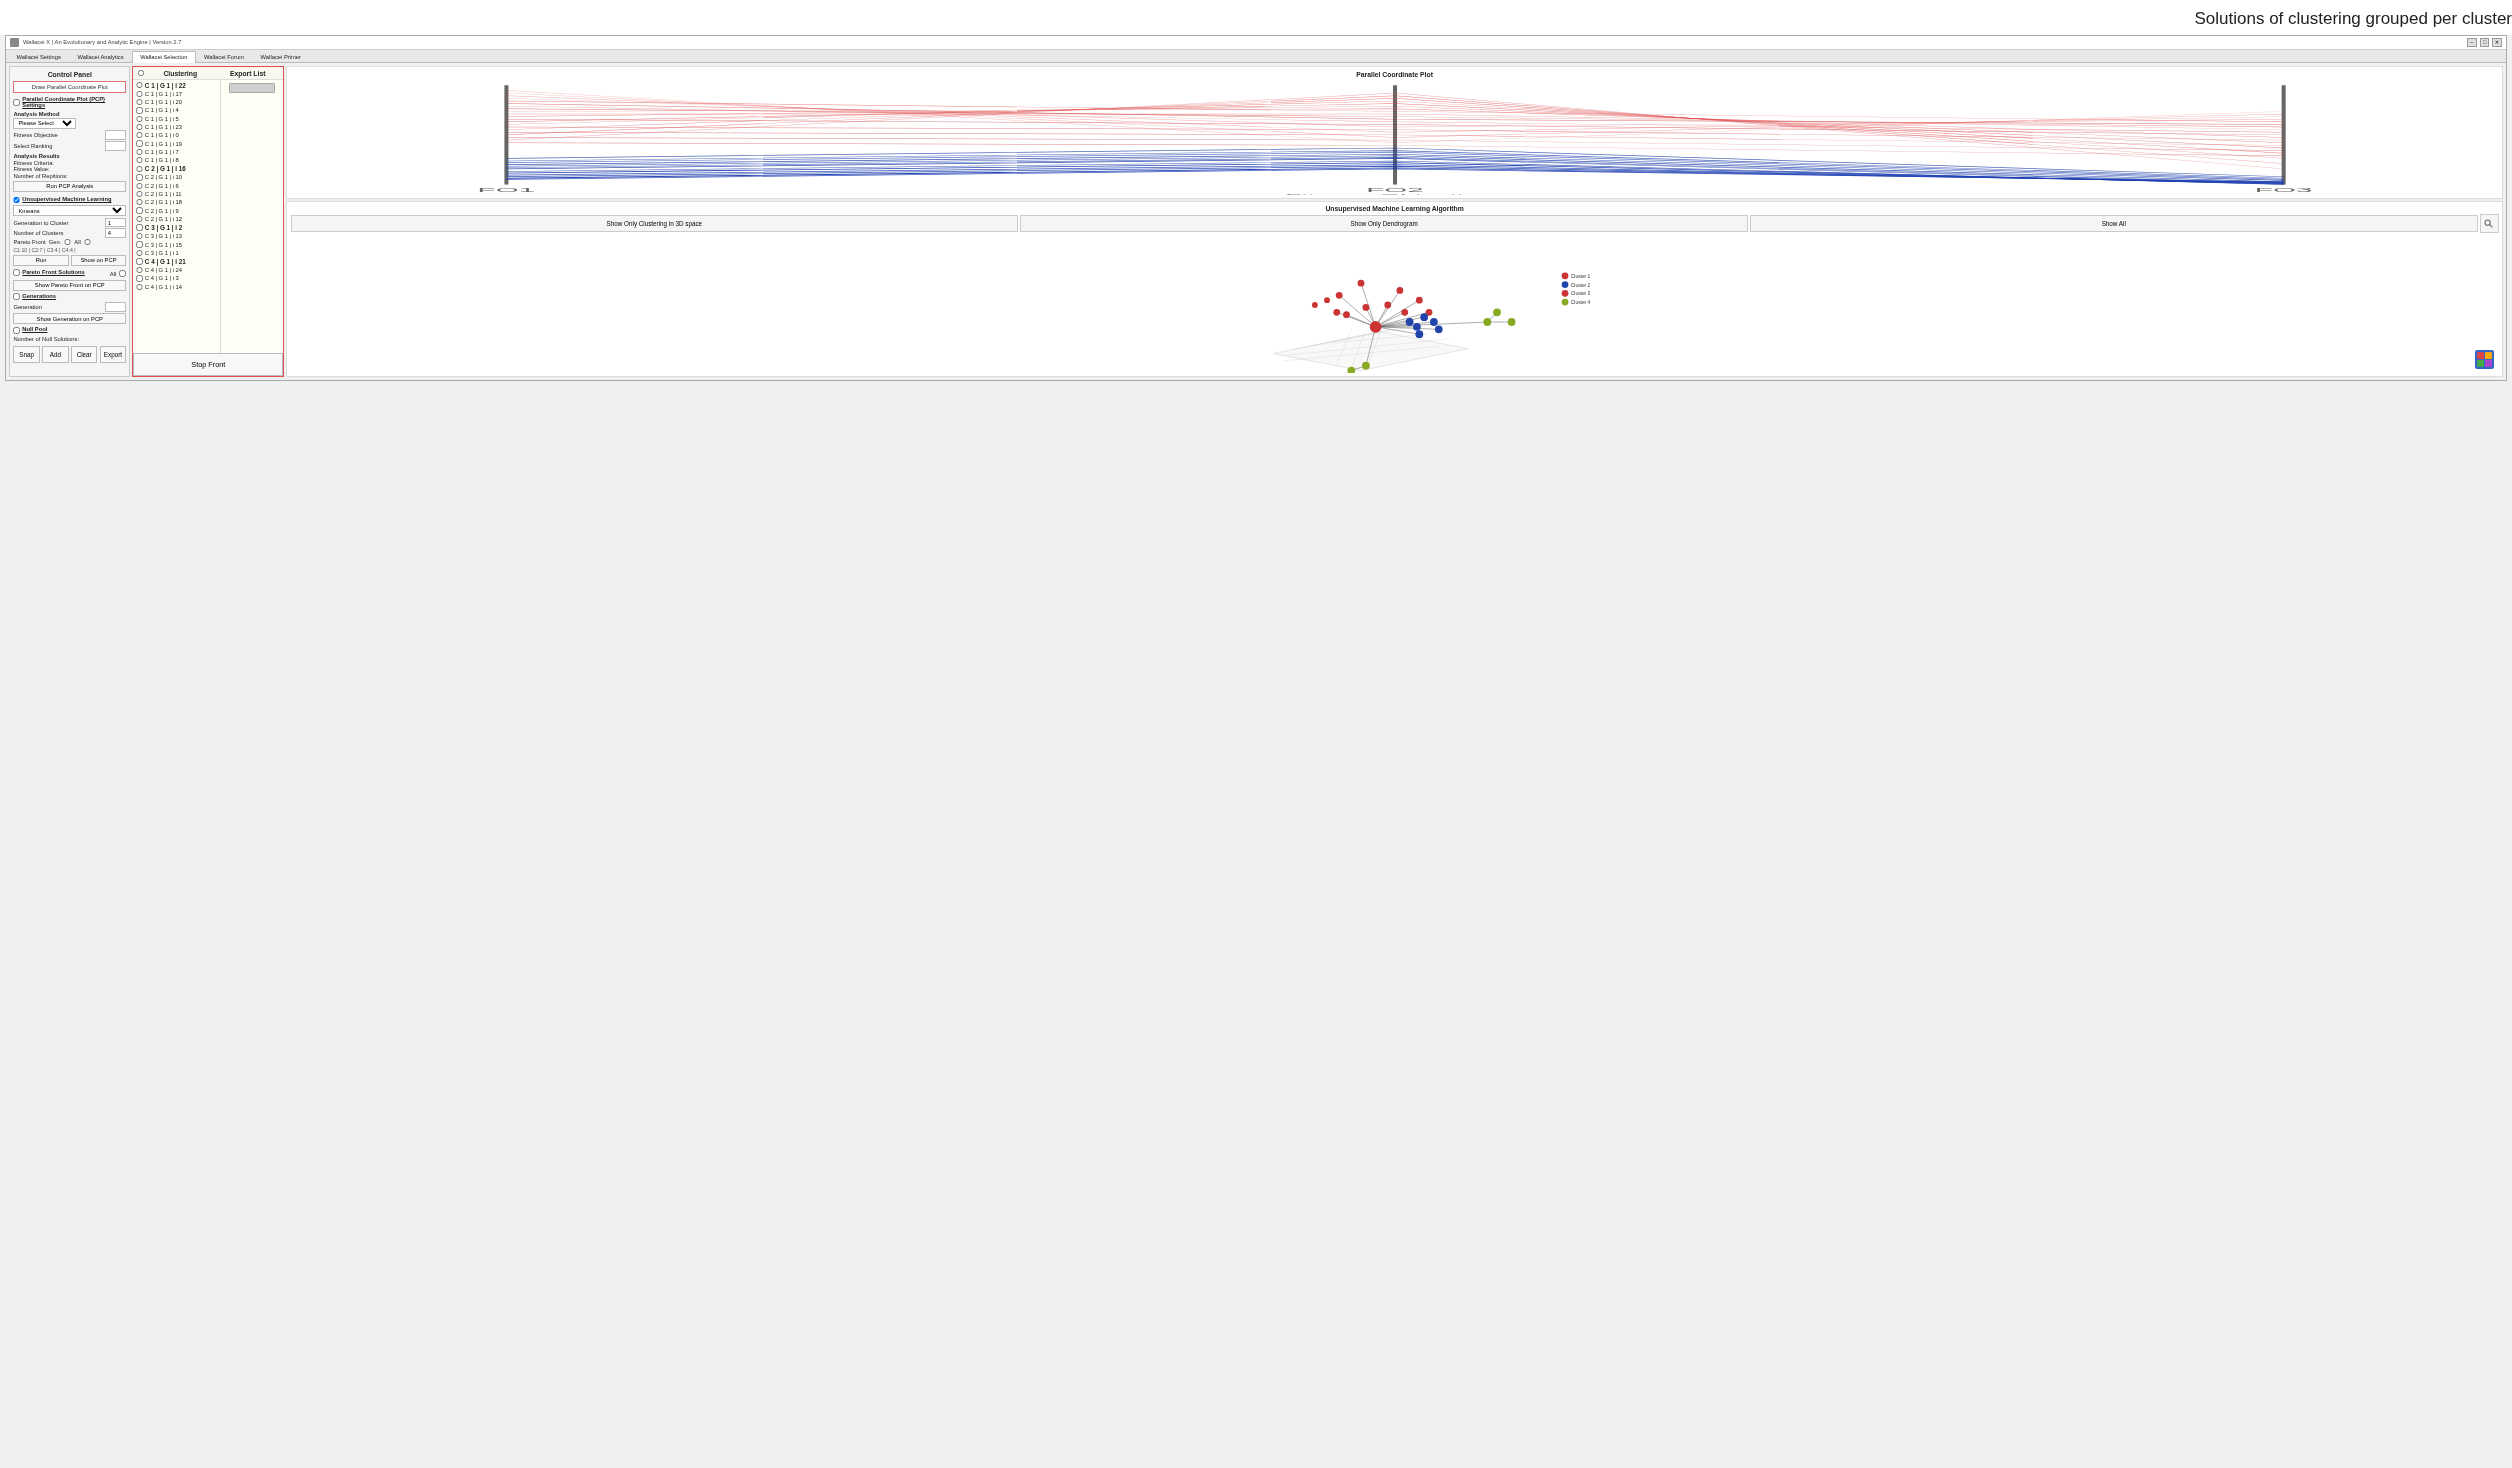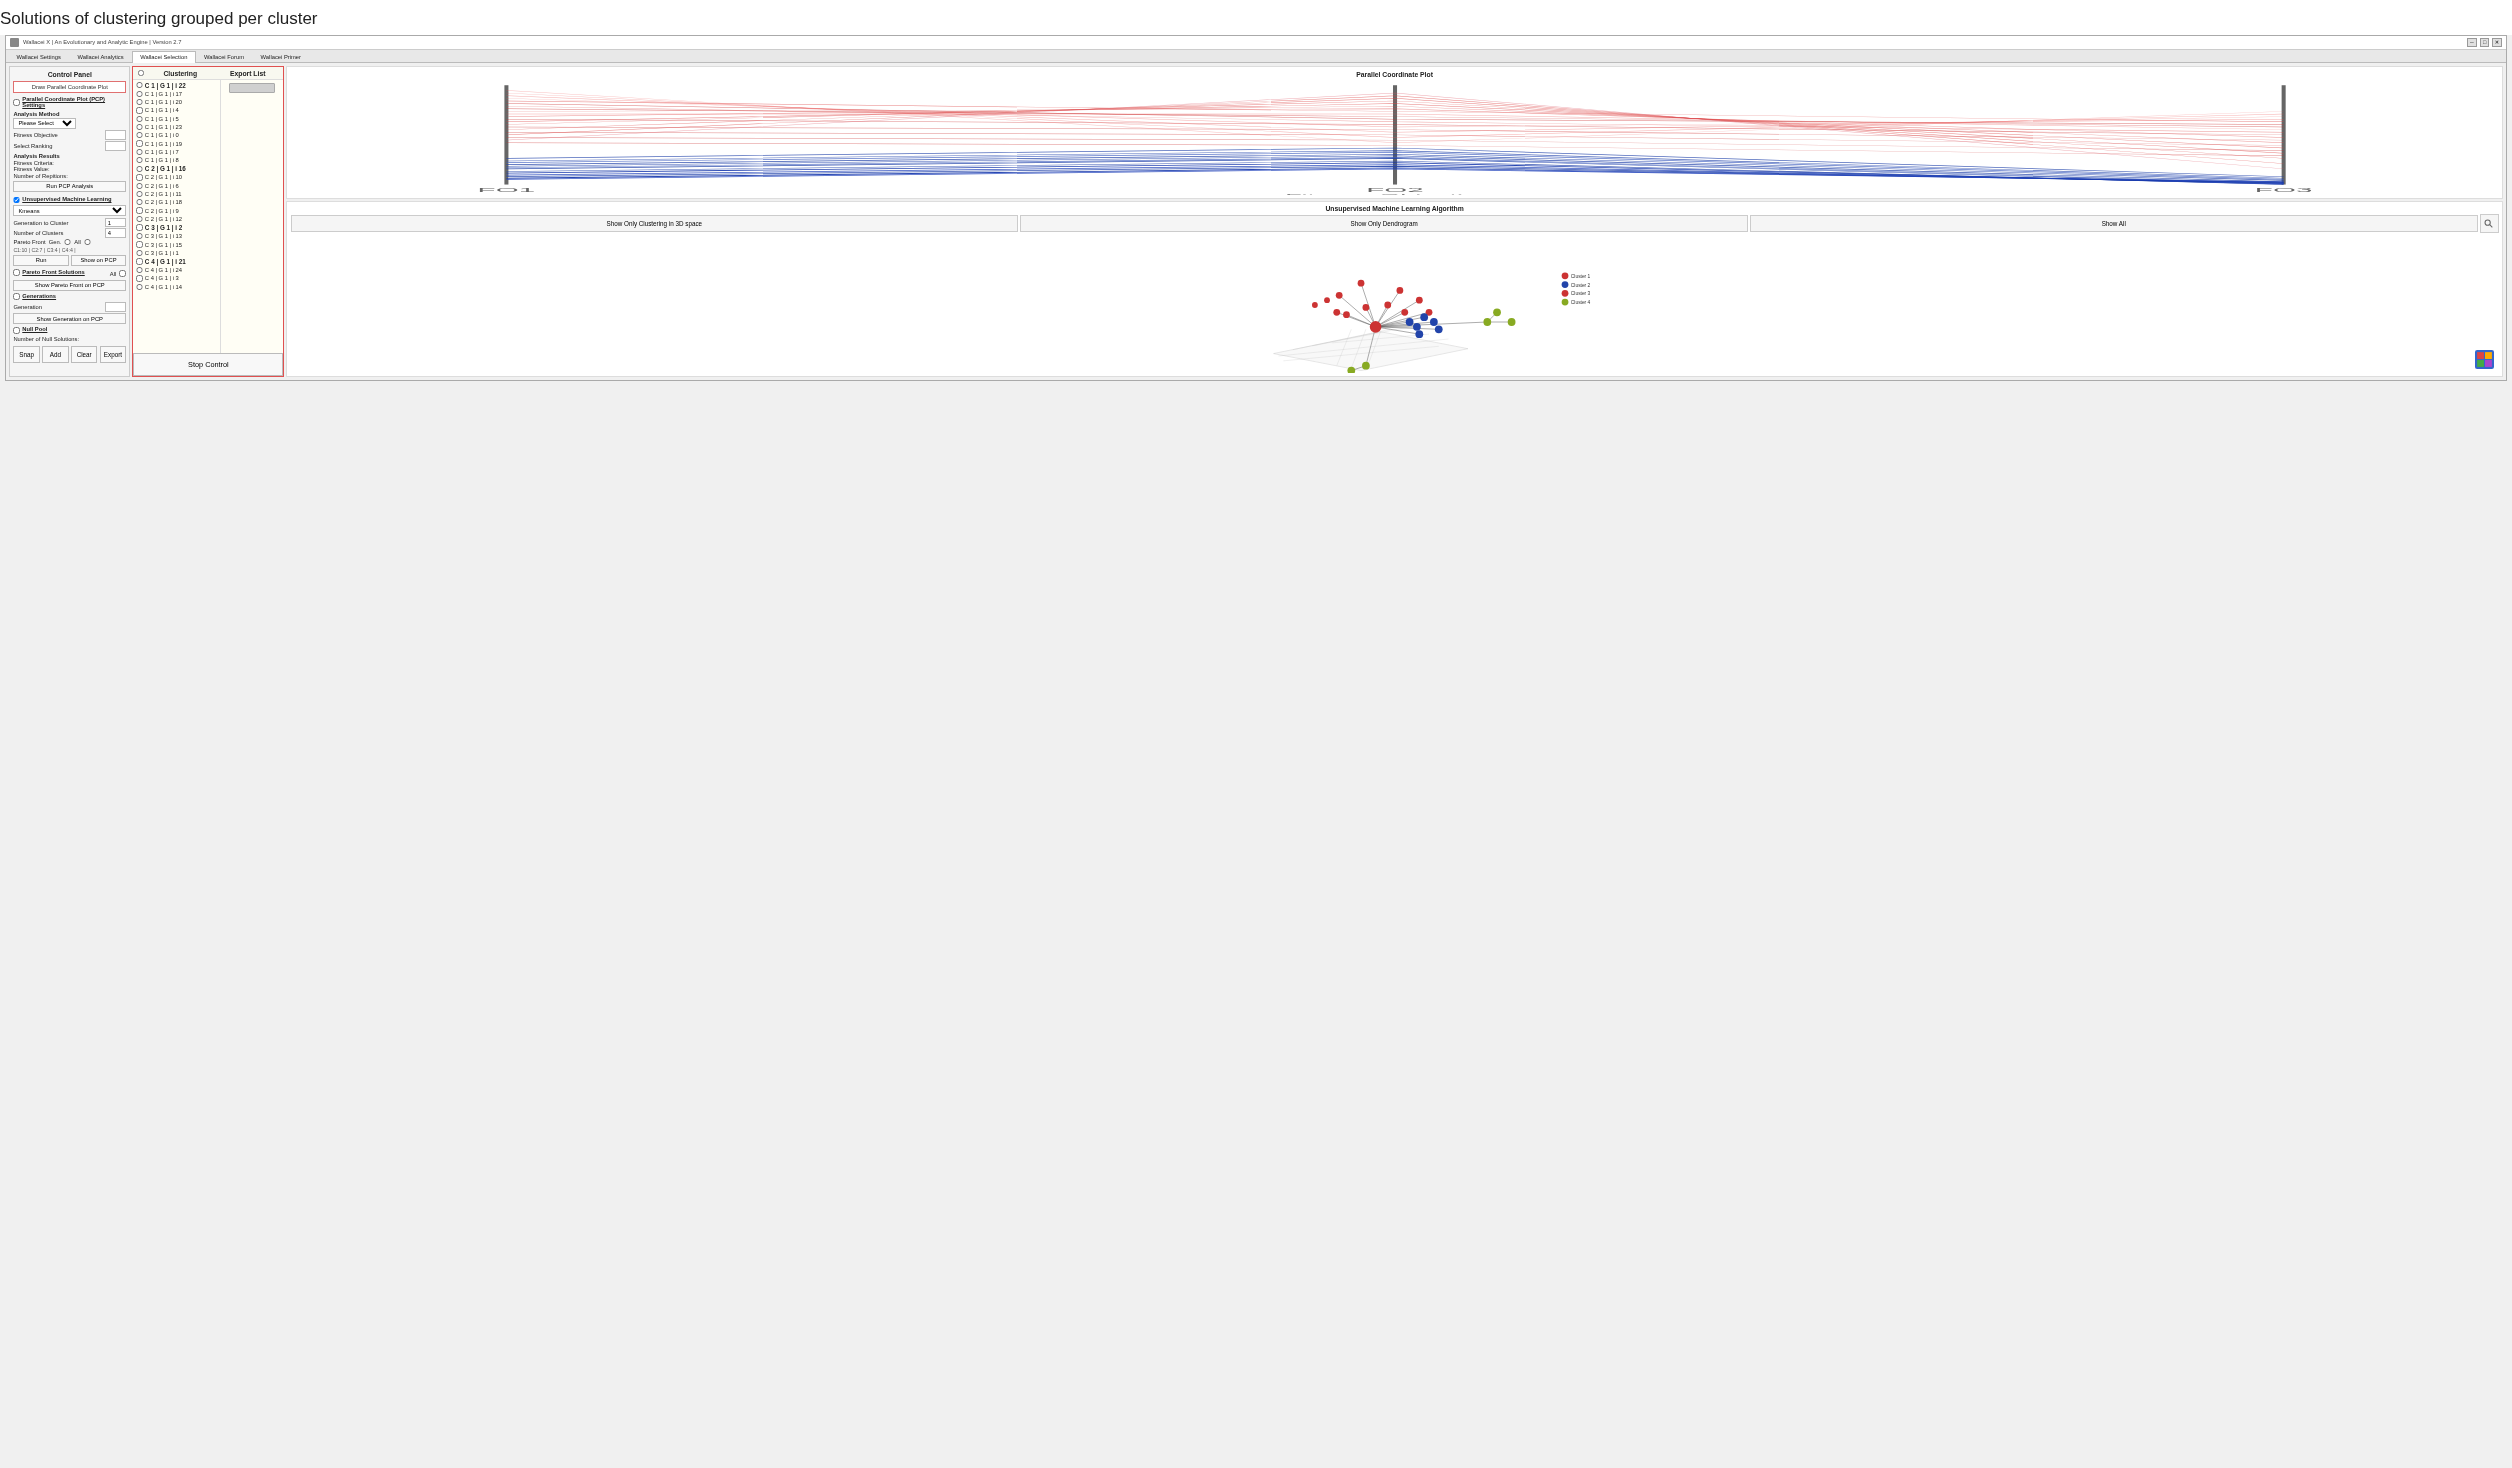--- a/index.html
+++ b/index.html
@@ -1,18 +1,18 @@
 <!DOCTYPE html>
 <html style="font-size:8.4px"><head>
   <meta charset="utf-8">
   <style>
     * { box-sizing: border-box; margin: 0; padding: 0; }
     body { font-family: 'Segoe UI', Arial, sans-serif; font-size: 6.3px; background: #f0f0f0; color: #222; }
 
-    .title-bar-area { text-align: left; padding: 9.4px 0 5.2px; background: #fff; }
+    .title-bar-area { text-align: right; padding: 9.4px 0 5.2px; background: #fff; }
     .title-bar-area h1 { font-size: 17px; font-weight: 400; color: #222; }
 
     .window-chrome { background: #f0f0f0; border: 0.5px solid #aaa; margin: 0 5.2px 5.2px; }
     .window-titlebar { background: #fff; display: flex; align-items: center; padding: 2.1px 4.2px; border-bottom: 0.5px solid #ccc; justify-content: space-between; }
     .window-titlebar-left { display: flex; align-items: center; gap: 4.2px; font-size: 5.8px; color: #444; }
     .window-titlebar-icon { width: 8.4px; height: 8.4px; background: #888; border-radius: 1px; display: inline-block; }
     .window-controls { display: flex; gap: 3.1px; }
     .wc-btn { width: 9.4px; height: 9.4px; border: 0.5px solid #999; background: #e0e0e0; cursor: pointer; display: flex; align-items: center; justify-content: center; font-size: 5.2px; }
 
     .nav-tabs { display: flex; background: #e8e8e8; border-bottom: 0.5px solid #bbb; padding: 0 2.1px; }
@@ -328,21 +328,21 @@
               <input type="checkbox" class="cl-checkbox" style="">
               <span>C 4 | G 1 | i 14</span>
             </div>
           </div>
         <div class="export-list">
           <div style="display:flex;justify-content:center;padding:2.1px;">
             <div style="width:80%;height:10.5px;background:#d0d0d0;border:0.5px solid #aaa;border-radius:1px;"></div>
           </div>
         </div>
       </div>
-      <button class="stop-export-btn">Stop Control</button>
+      <button class="stop-export-btn">Stop Front</button>
     </div>
 
     <div class="right-panels">
 
       <div class="pcp-panel">
         <div class="panel-title">Parallel Coordinate Plot</div>
         <div class="pcp-canvas">
           <svg class="pcp-svg" viewBox="0 0 820 220" preserveAspectRatio="none" style="font-size:12px">
 
             <line x1="80" y1="10" x2="80" y2="200" stroke="#666" stroke-width="1.5"></line>

